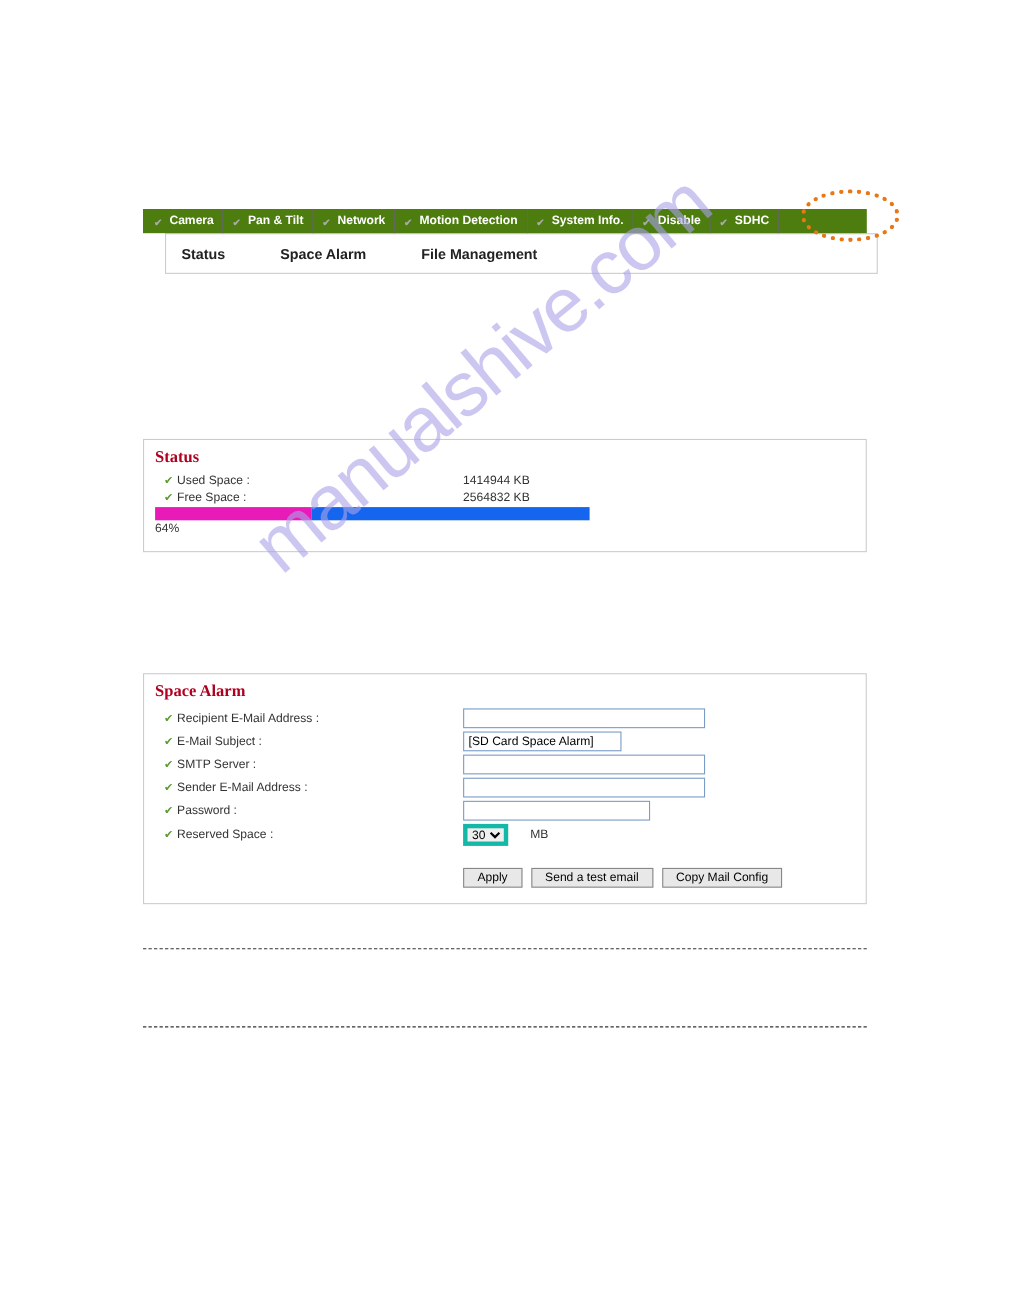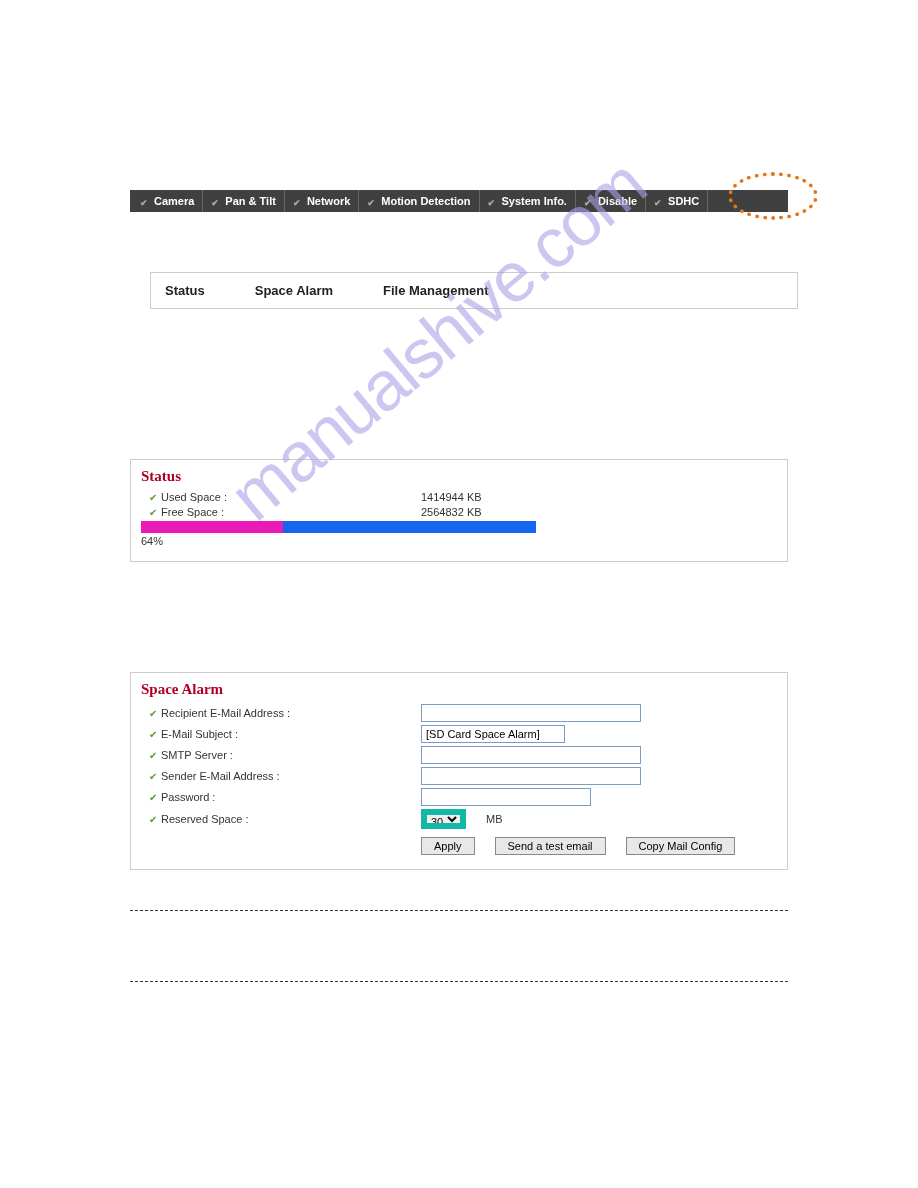--- a/index.html
+++ b/index.html
@@ -23,29 +23,28 @@
     color: #a9a3e9;
     opacity: 0.6;
     transform: rotate(-40deg);
     font-weight: normal;
     pointer-events: none;
     z-index: 5;
     letter-spacing: -2px;
   }
   
   .navbar {
-    background: #404040;
+    background: #4d7c0f;
     color: #fff;
     display: flex;
     align-items: flex-end;
     height: 22px;
     font-size: 11px;
     font-weight: bold;
     position: relative;
-    margin-bottom: 60px;
   }
   .nav-item {
     display: flex;
     align-items: center;
     padding: 0 8px;
     border-right: 1px solid #666;
     height: 100%;
     white-space: nowrap;
   }
   .nav-item:first-child { padding-left: 10px; }
@@ -138,29 +137,29 @@
     padding: 1px 4px;
     font-size: 11px;
     background: #fff;
   }
   .w220 { width: 220px; }
   .w180 { width: 144px; }
   .w170 { width: 170px; }
   .radio-row label { font-size: 11px; margin-right: 10px; }
   .radio-row input { margin-right: 2px; vertical-align: middle; }
   select.small {
-    border: 6px solid #14b8a6;
+    border: 4px solid #14b8a6;
     font-size: 11px;
     height: 20px;
   }
   .btn-row {
     margin-left: 280px;
-    margin-top: 8px;
-    display: flex;
-    gap: 20px;
+    margin-top: 20px;
+    display: flex;
+    gap: 8px;
   }
   .btn {
     border: 1px solid #888;
     background: #e8e8e8;
     font-size: 11px;
     padding: 2px 12px;
     cursor: pointer;
   }
   .dashed-line {
     border: none;

